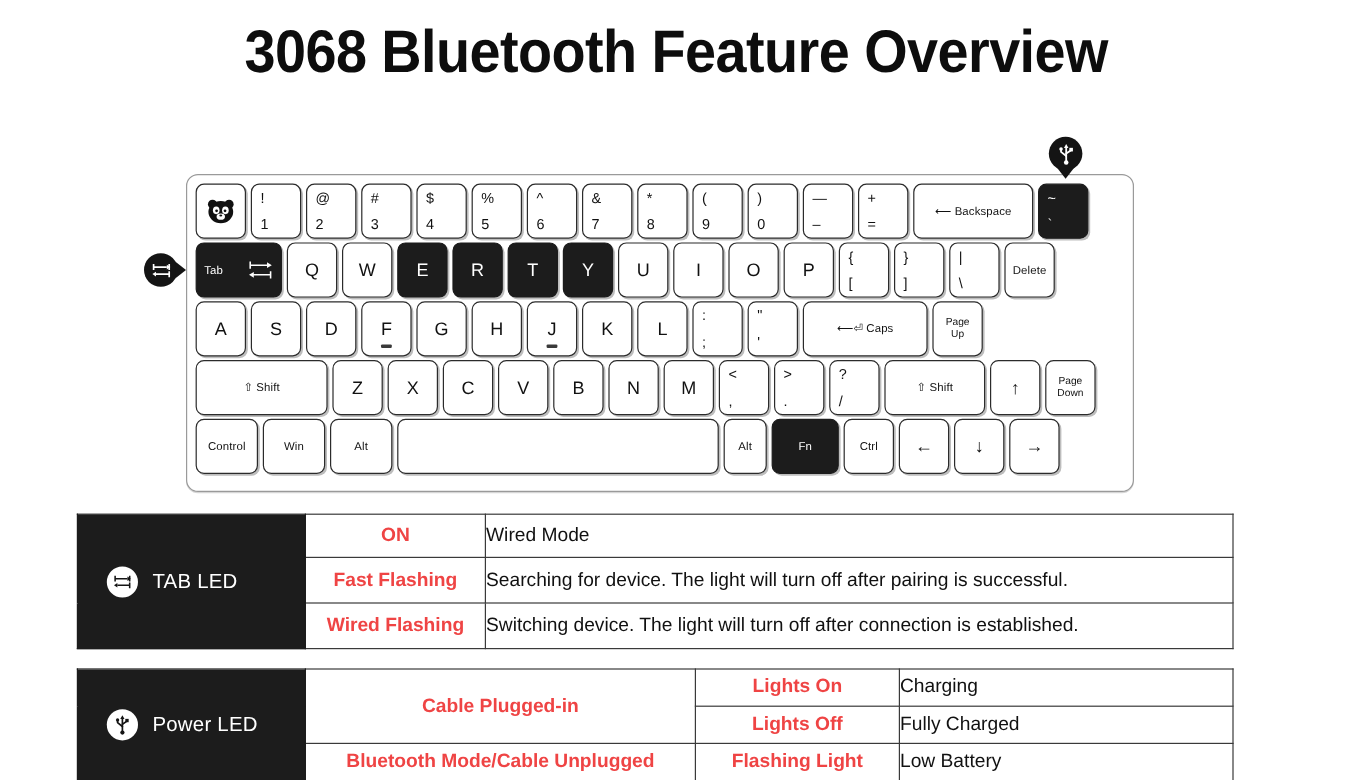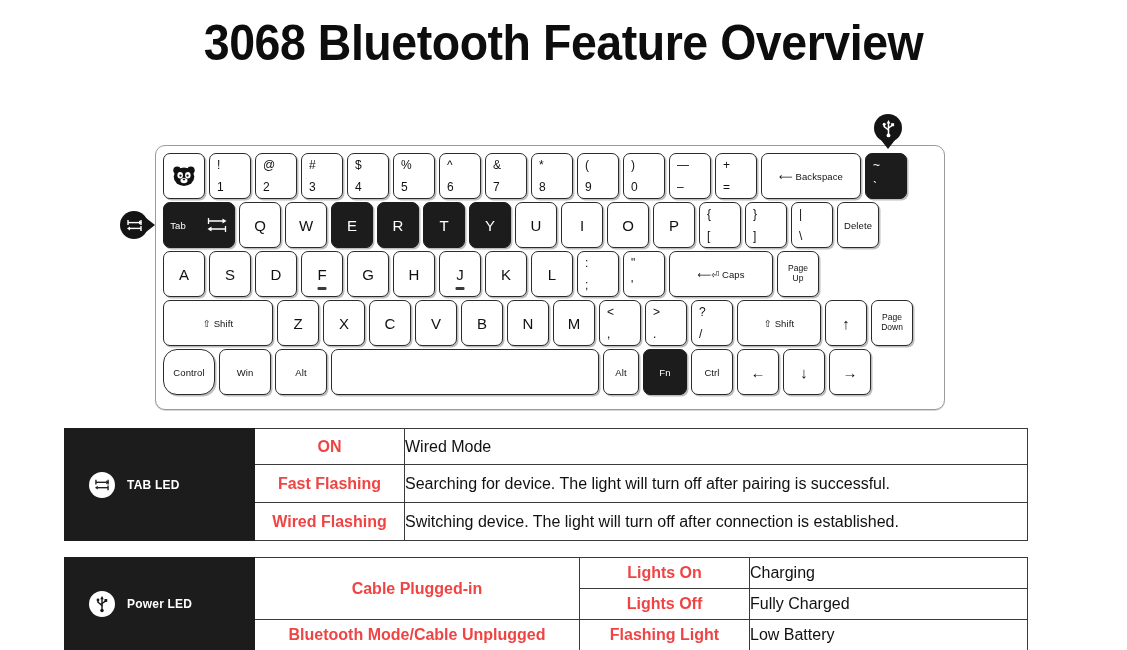--- a/index.html
+++ b/index.html
@@ -78,25 +78,25 @@
 
   
   .w-esc   { width: 42px; }
   .w-tab   { width: 72px; }
   .w-caps  { width: 84px; }
   .w-shift { width: 110px; }
   .w-rshift{ width: 84px; }
   .w-bksp  { width: 100px; }
   .w-enter { width: 104px; }
   .w-space { width: 268px; }
-  .w-ctrl  { width: 52px; border-radius: 14px; }
+  .w-ctrl  { width: 52px; }
   .w-win   { width: 52px; }
   .w-alt   { width: 52px; }
   .w-altr  { width: 36px; }
-  .w-fn    { width: 44px; }
+  .w-fn    { width: 56px; }
   .w-ctrlr { width: 42px; }
 
   
   .panda { width: 26px; height: 22px; display: block; }
 
   
   .tabglyph { display: flex; align-items: center; gap: 20px; }
   .tabglyph svg { display: block; }
 
   
@@ -137,21 +137,21 @@
     background: #1c1c1c;
     color: #ffffff;
     border: 1px solid #1c1c1c !important;
     vertical-align: middle;
   }
   .lblinner { display: flex; align-items: center; gap: 12px; padding-left: 24px; }
   .lbl-badge {
     width: 26px; height: 26px; background: #ffffff; border-radius: 50%;
     display: flex; align-items: center; justify-content: center; flex: 0 0 auto;
   }
-  .lbl-text { font-size: 12px; font-weight: 700; letter-spacing: 0.2px; }
+  .lbl-text { font-size: 17px; font-weight: 400; letter-spacing: 0.2px; }
   .c-mid { text-align: center; font-size: 16px; font-weight: 700; color: #ef4444; padding: 0 6px; }
   .c-desc { text-align: left; font-size: 16px; color: #111; padding-left: 10px; }
 
   #tbl-tab { left: 64px; top: 428px; width: 964px; }
   #tbl-pwr { left: 64px; top: 557px; width: 964px; }
 </style>
 </head>
 <body>
 
 <div class="page">

